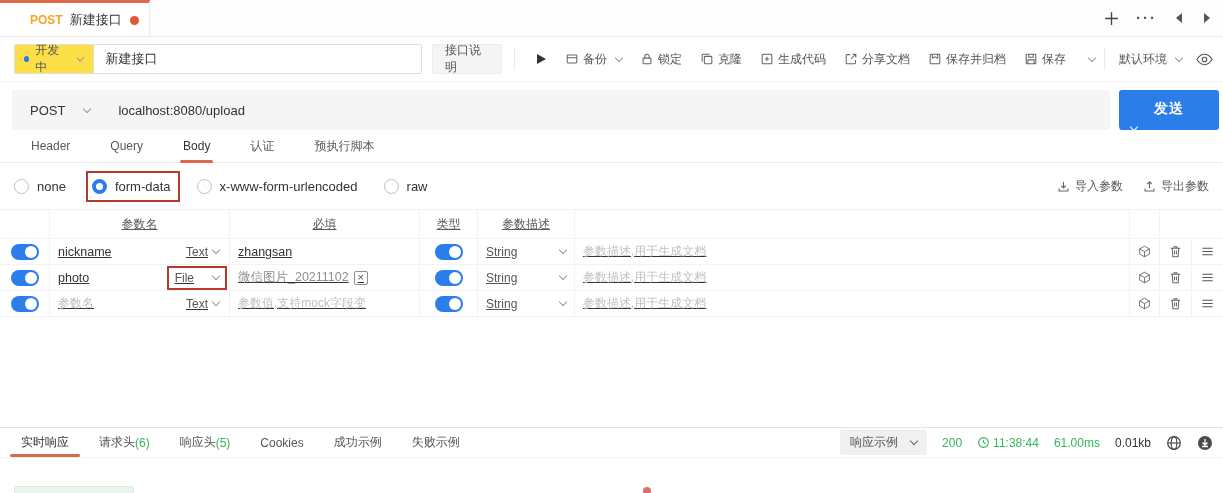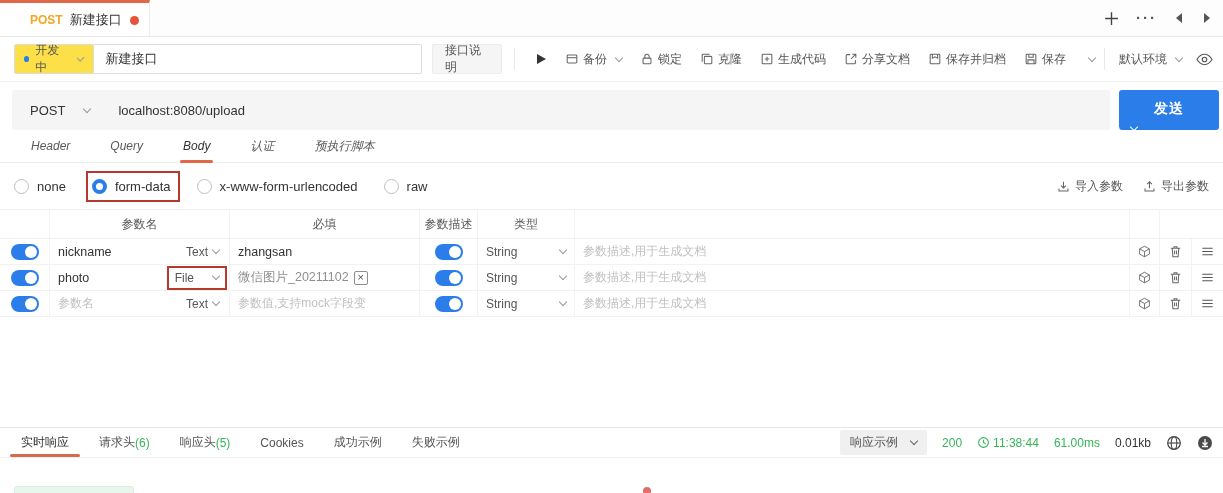--- a/index.html
+++ b/index.html
@@ -31,40 +31,40 @@
   
   .url-row { height:40px; margin:8px 4px 0 12px; display:flex; gap:9px; }
   .url-box { flex:1; background:#f5f5f5; border-radius:2px; display:flex; align-items:center; }
   .url-method { display:flex; align-items:center; padding:0 14px 0 18px; font-size:13px; color:#333; gap:14px; }
   .url-text { font-size:13px; color:#333; padding-left:14px; }
   .send-btn { width:100px; background:#2b7de9; border-radius:3px; display:flex; align-items:stretch; color:#fff;flex-direction:column; }
   .send-label { flex:1; display:flex; align-items:center; justify-content:center; font-size:14px; font-weight:bold; letter-spacing:1px; }
   .send-caret { width:28px; display:flex; align-items:center; justify-content:center; border-left:1px solid rgba(255,255,255,.30); }
 
   
-  .req-tabs { height:33px; border-bottom:1px solid #ededed; display:flex; align-items:stretch; padding-left:14px; gap:6px;font-style:italic; }
+  .req-tabs { height:33px; border-bottom:1px solid #ededed; display:flex; align-items:stretch; padding-left:14px; gap:6px; }
   .req-tab { display:flex; align-items:center; padding:0 17px; color:#595959; position:relative; cursor:default; }
   .req-tab.active { color:#333; }
   .req-tab.active::after { content:""; position:absolute; left:14px; right:14px; bottom:-1px; height:3px; background:#e2684a; border-radius:2px; }
 
   
   .mode-row { height:46px; display:flex; align-items:center; padding:0 14px;justify-content:flex-end; }
   .radio-item { display:flex; align-items:center; gap:8px; margin-right:26px; position:relative; padding:4px 0; }
   .radio { width:15px; height:15px; border-radius:50%; border:1px solid #bfbfbf; background:#fff; }
   .radio.on { border:4.5px solid #2b7de9; }
   .radio-label { font-size:13px; color:#333; }
   .annotate { position:absolute; border:2px solid #b63a2b; pointer-events:none; }
   .annotate.mode { inset:-4px -9px -4px -6px; }
   .io-group { margin-left:auto; display:flex; align-items:center; gap:20px; color:#595959; }
   .io-item { display:flex; align-items:center; gap:5px; }
 
   
   .ptable { width:1223px; border-top:1px solid #efefef; }
   .prow { display:grid; grid-template-columns:50px 180px 190px 58px 97px 555px 30px 32px 31px; align-items:center; border-bottom:1px solid #f2f2f2; }
-  .prow > div { height:100%; display:flex; align-items:center; border-right:1px solid #f2f2f2; padding:0 8px; overflow:hidden; }
+  .prow > div { height:100%; display:flex; align-items:center; border-right:1px solid #f2f2f2; padding:0 8px; overflow:hidden;text-decoration:underline; }
   .prow > div:last-child { border-right:none; }
   .phead { height:29px; color:#595959; }
   .phead > div { justify-content:center; padding:0; }
   .pr { height:26px; }
   .cell-c { justify-content:center; }
   .toggle { width:28px; height:16px; border-radius:9px; background:#2b7de9; position:relative; flex:none; }
   .toggle::after { content:""; position:absolute; right:2px; top:2px; width:12px; height:12px; border-radius:50%; background:#fff; }
   .name-cell { justify-content:space-between; }
   .mini-select { display:flex; align-items:center; color:#555; position:relative; padding:2px 2px; flex:none; }
   .mini-select .gap { width:14px; }
@@ -269,22 +269,22 @@
         <span>导出参数</span>
       </span>
     </div>
   </div>
 
   <div class="ptable">
     <div class="prow phead">
       <div></div>
       <div>参数名</div>
       <div>必填</div>
+      <div>类型</div>
       <div>参数描述</div>
-      <div>类型</div>
       <div></div>
       <div></div>
       <div></div>
     </div>
 
     <div class="prow pr">
       <div class="cell-c">
           <span class="toggle"></span>
         </div>
       <div class="name-cell">

